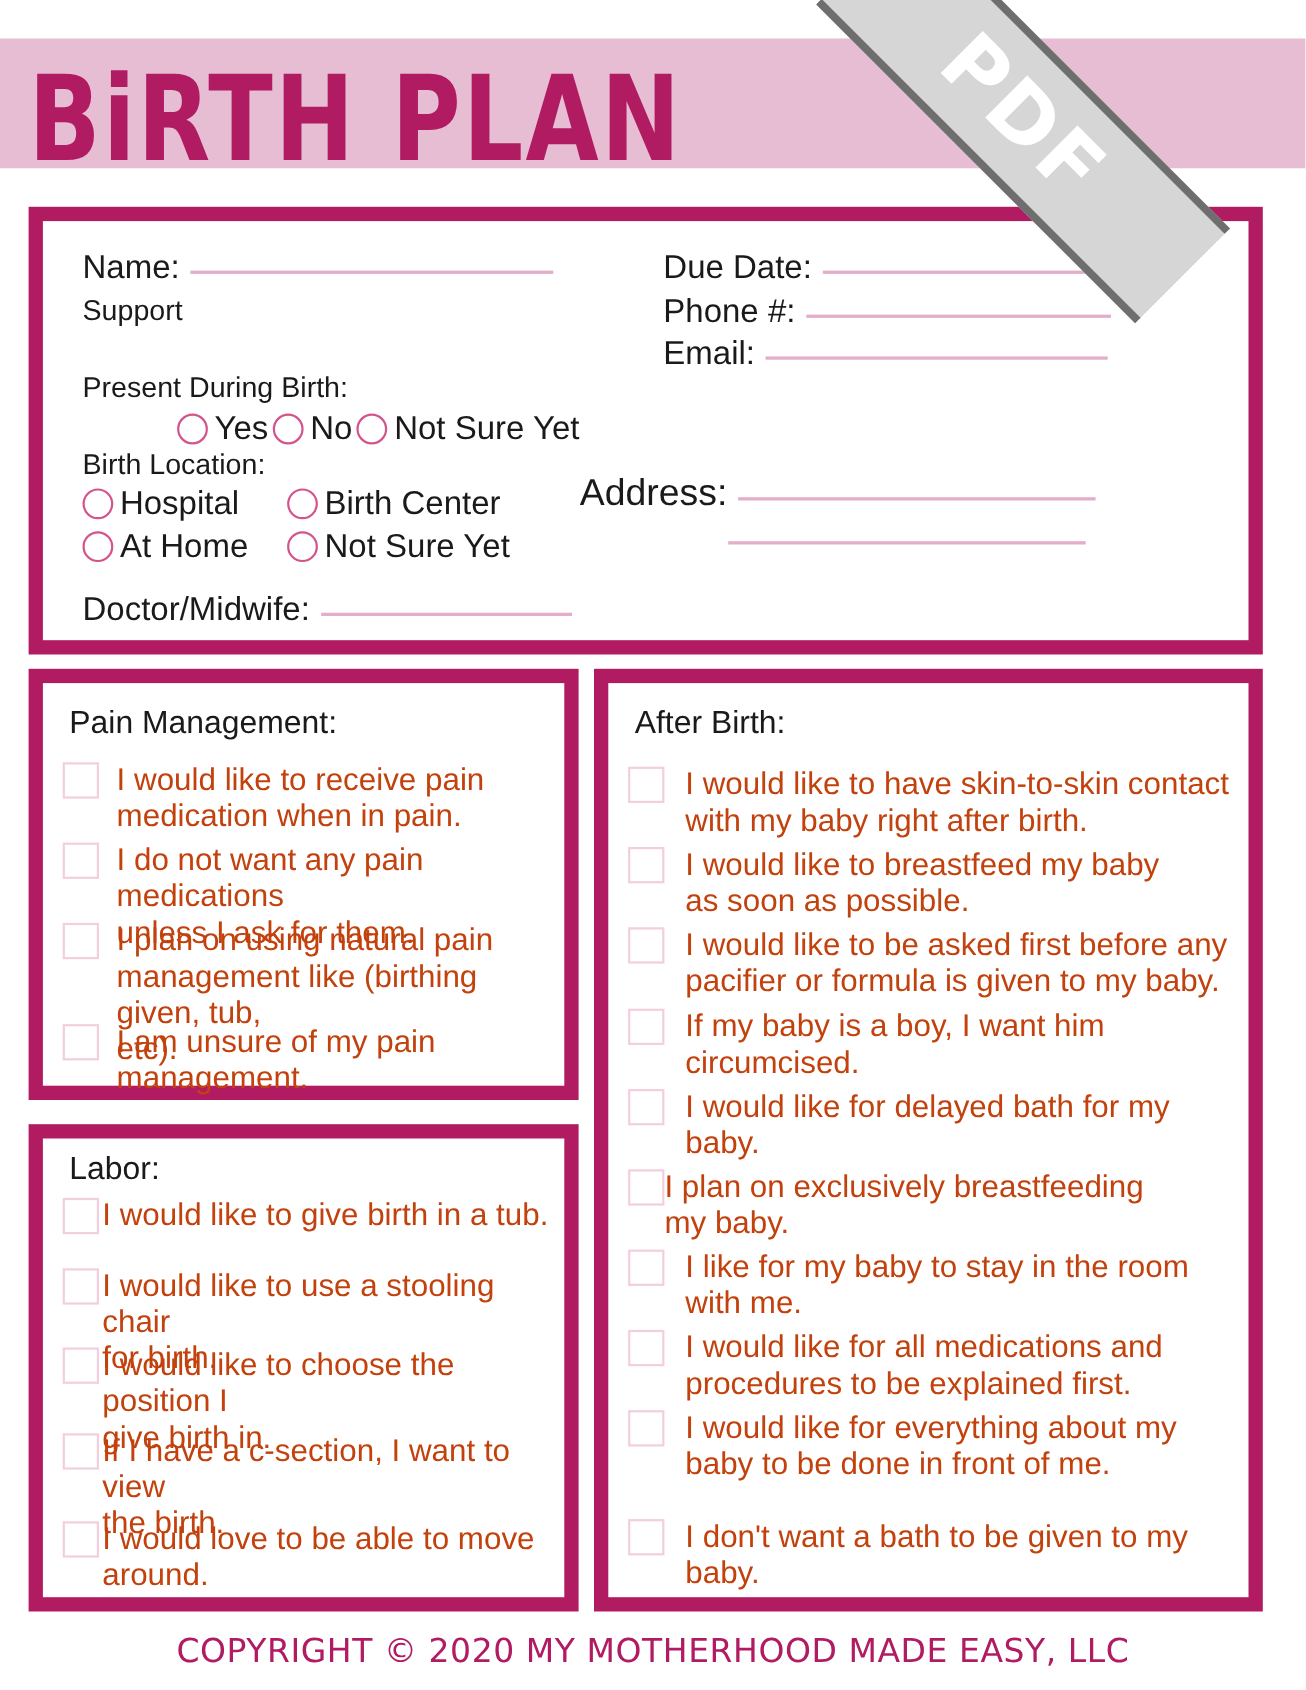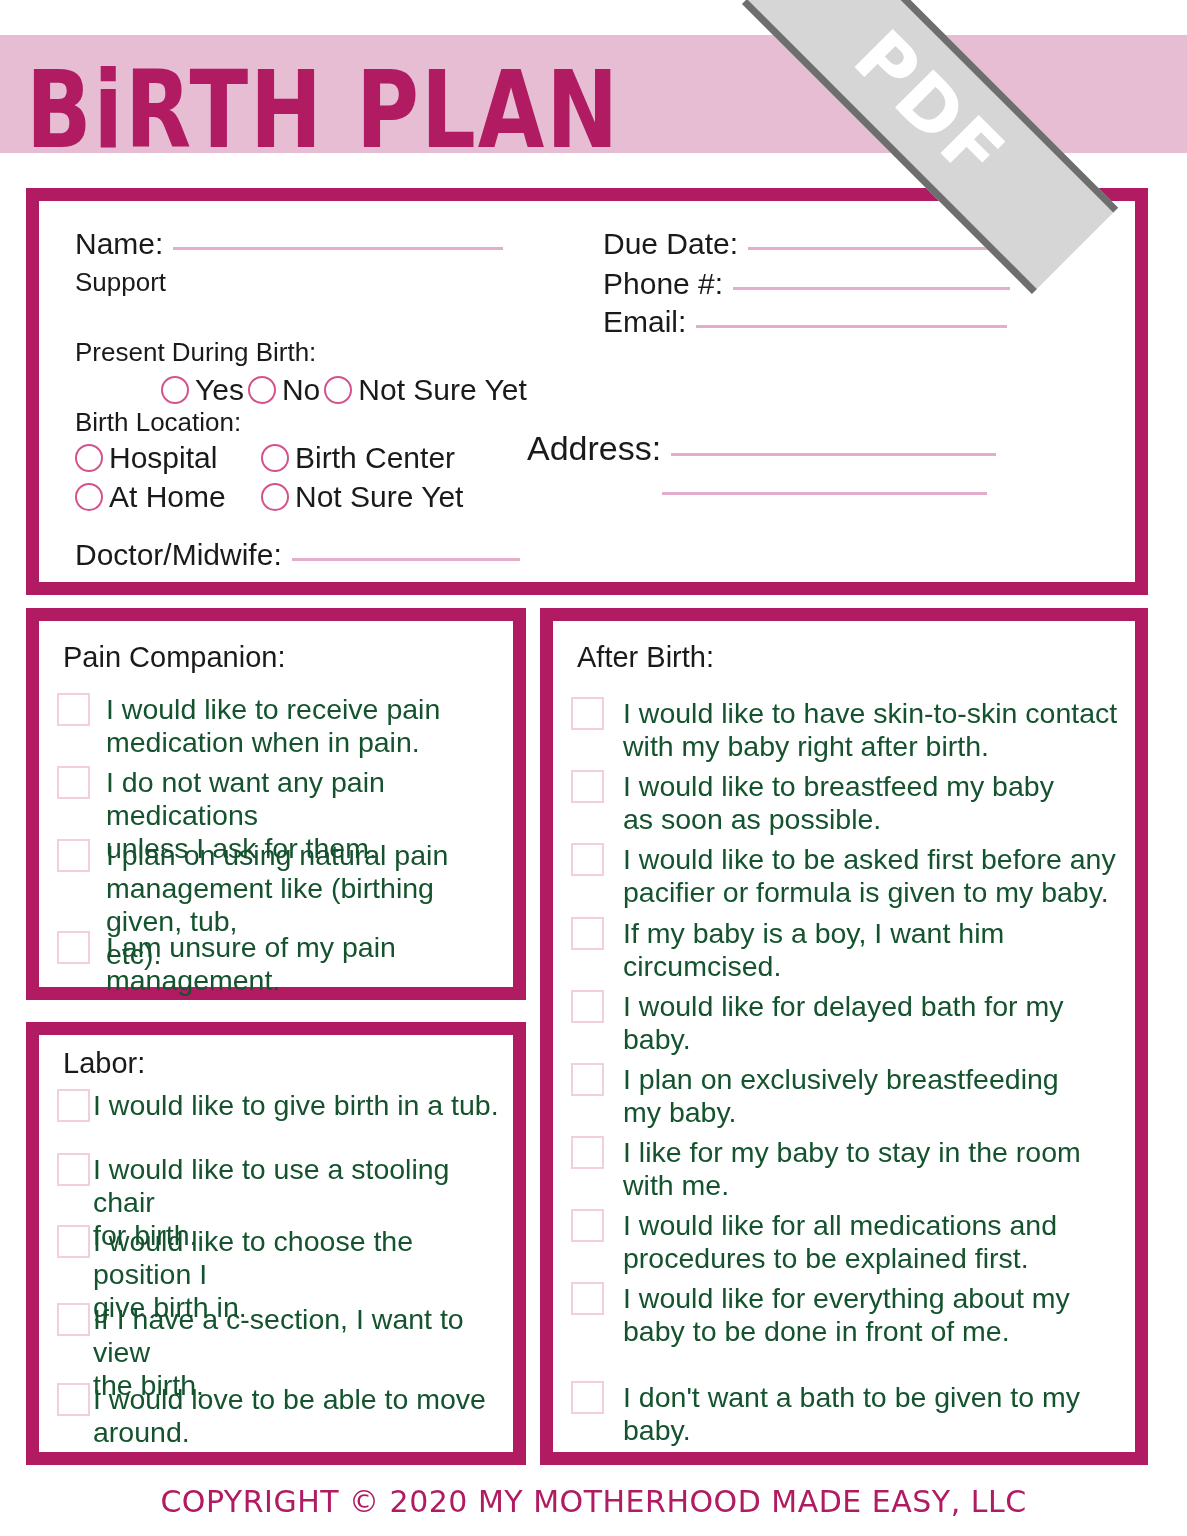--- a/index.html
+++ b/index.html
@@ -163,21 +163,21 @@
     flex: 0 0 auto;
     width: 33px;
     height: 33px;
     border: 2px solid #f2cede;
     background: #ffffff;
   }
 
   .chk-text {
     font-size: 28.5px;
     line-height: 33px;
-    color: #14532d;
+    color: #c2410c;
     white-space: pre-line;
   }
 
   
   .footer {
     position: absolute;
     left: 0;
     top: 1484px;
     width: 1187px;
     text-align: center;
@@ -258,21 +258,21 @@
       <div class="fld" style="left:488px; top:228px; font-size:34px;">
         <span class="lbl" style="font-size:34px;">Address:</span>
         <span class="rule" style="width:325px;"></span>
       </div>
       <div class="rule-solo" style="left:623px; top:291px; width:325px;"></div>
 
     </div>
   </div>
 
   <div class="sec" style="left:26px; top:608px; width:500px; height:392px;">
-    <div class="sec-title" style="left:24px; top:20px;">Pain Companion:</div>
+    <div class="sec-title" style="left:24px; top:20px;">Pain Management:</div>
 
     <div class="chk-item" style="left:18px; top:72px; width:440px;">
       <span class="chkbox"></span>
       <span class="chk-text" style="margin-left:16px;">I would like to receive pain
 medication when in pain.</span>
     </div>
     <div class="chk-item" style="left:18px; top:145px; width:460px;">
       <span class="chkbox"></span>
       <span class="chk-text" style="margin-left:16px;">I do not want any pain medications
 unless I ask for them.</span>
@@ -341,21 +341,21 @@
       <span class="chk-text" style="margin-left:19px;">If my baby is a boy, I want him
 circumcised.</span>
     </div>
     <div class="chk-item" style="left:18px; top:369px; width:570px;">
       <span class="chkbox"></span>
       <span class="chk-text" style="margin-left:19px;">I would like for delayed bath for my
 baby.</span>
     </div>
     <div class="chk-item" style="left:18px; top:442px; width:570px;">
       <span class="chkbox"></span>
-      <span class="chk-text" style="margin-left:19px;">I plan on exclusively breastfeeding
+      <span class="chk-text" style="">I plan on exclusively breastfeeding
 my baby.</span>
     </div>
     <div class="chk-item" style="left:18px; top:515px; width:570px;">
       <span class="chkbox"></span>
       <span class="chk-text" style="margin-left:19px;">I like for my baby to stay in the room
 with me.</span>
     </div>
     <div class="chk-item" style="left:18px; top:588px; width:570px;">
       <span class="chkbox"></span>
       <span class="chk-text" style="margin-left:19px;">I would like for all medications and

